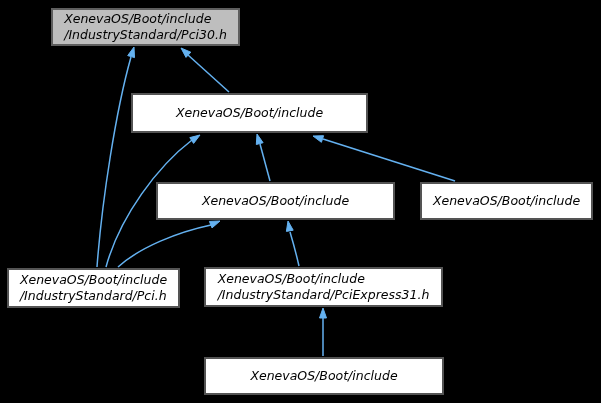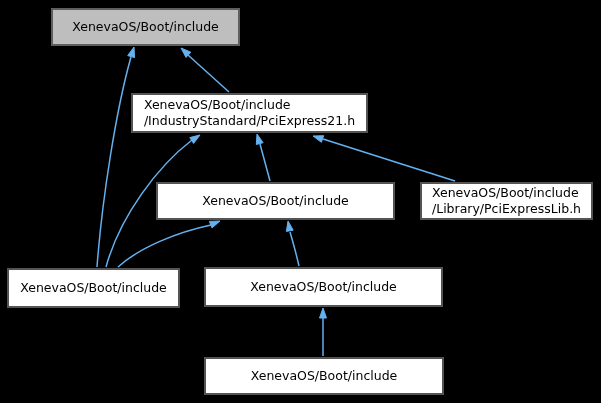--- a/index.html
+++ b/index.html
@@ -51,20 +51,21 @@
     margin: 0 auto;
     max-width: 100%;
   }
   .node .label span {
     display: block;
     text-align: left;
     white-space: nowrap;
     color: var(--text, #000);
     font-size: 12.5px;
     line-height: 16.5px;
+    font-style: italic;
   }
 </style>
 </head>
 <body>
 
 <div class="stage">
 
   <svg class="edge-layer" viewBox="0 0 601 403" xmlns="http://www.w3.org/2000/svg">
 
     <g class="edge">
@@ -104,52 +105,53 @@
 
     <g class="edge">
       <path d="M 323,356 L 323,318"></path>
       <polygon points="323,308 326.5,318 319.5,318"></polygon>
     </g>
   </svg>
 
   <div class="node highlight" style="left:51px; top:8px; width:189px; height:38px;">
     <div class="label">
       <span>XenevaOS/Boot/include</span>
+      <span>/IndustryStandard/Pci30.h</span>
     </div>
   </div>
 
   <div class="node" style="left:131px; top:93px; width:237px; height:40px;">
     <div class="label">
       <span>XenevaOS/Boot/include</span>
-      <span>/IndustryStandard/PciExpress21.h</span>
     </div>
   </div>
 
   <div class="node" style="left:156px; top:182px; width:239px; height:38px;">
     <div class="label">
       <span>XenevaOS/Boot/include</span>
     </div>
   </div>
 
   <div class="node" style="left:420px; top:182px; width:173px; height:38px;">
     <div class="label">
       <span>XenevaOS/Boot/include</span>
-      <span>/Library/PciExpressLib.h</span>
     </div>
   </div>
 
   <div class="node" style="left:7px; top:268px; width:173px; height:40px;">
     <div class="label">
       <span>XenevaOS/Boot/include</span>
+      <span>/IndustryStandard/Pci.h</span>
     </div>
   </div>
 
   <div class="node" style="left:204px; top:267px; width:239px; height:40px;">
     <div class="label">
       <span>XenevaOS/Boot/include</span>
+      <span>/IndustryStandard/PciExpress31.h</span>
     </div>
   </div>
 
   <div class="node" style="left:204px; top:357px; width:240px; height:38px;">
     <div class="label">
       <span>XenevaOS/Boot/include</span>
     </div>
   </div>
 
 </div>

